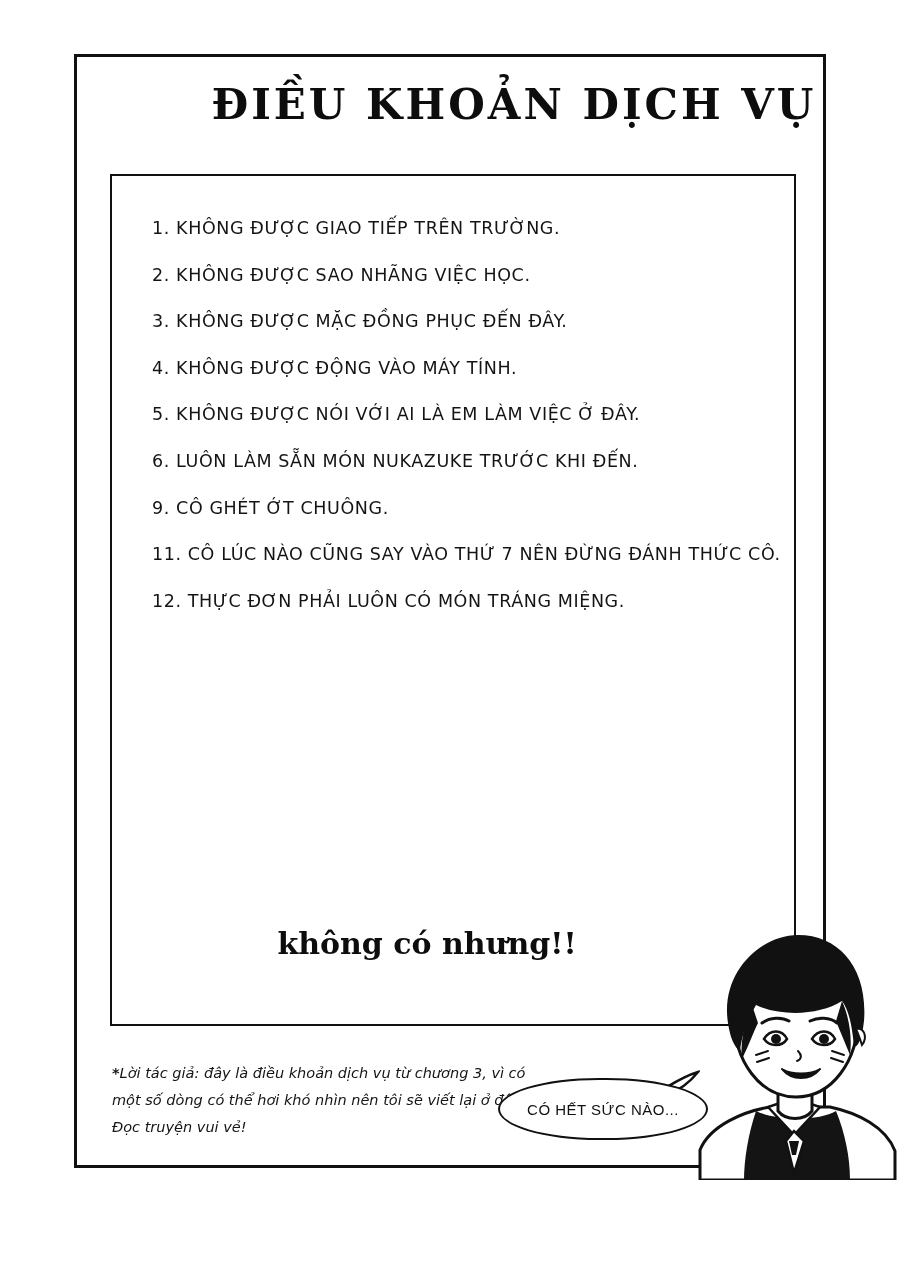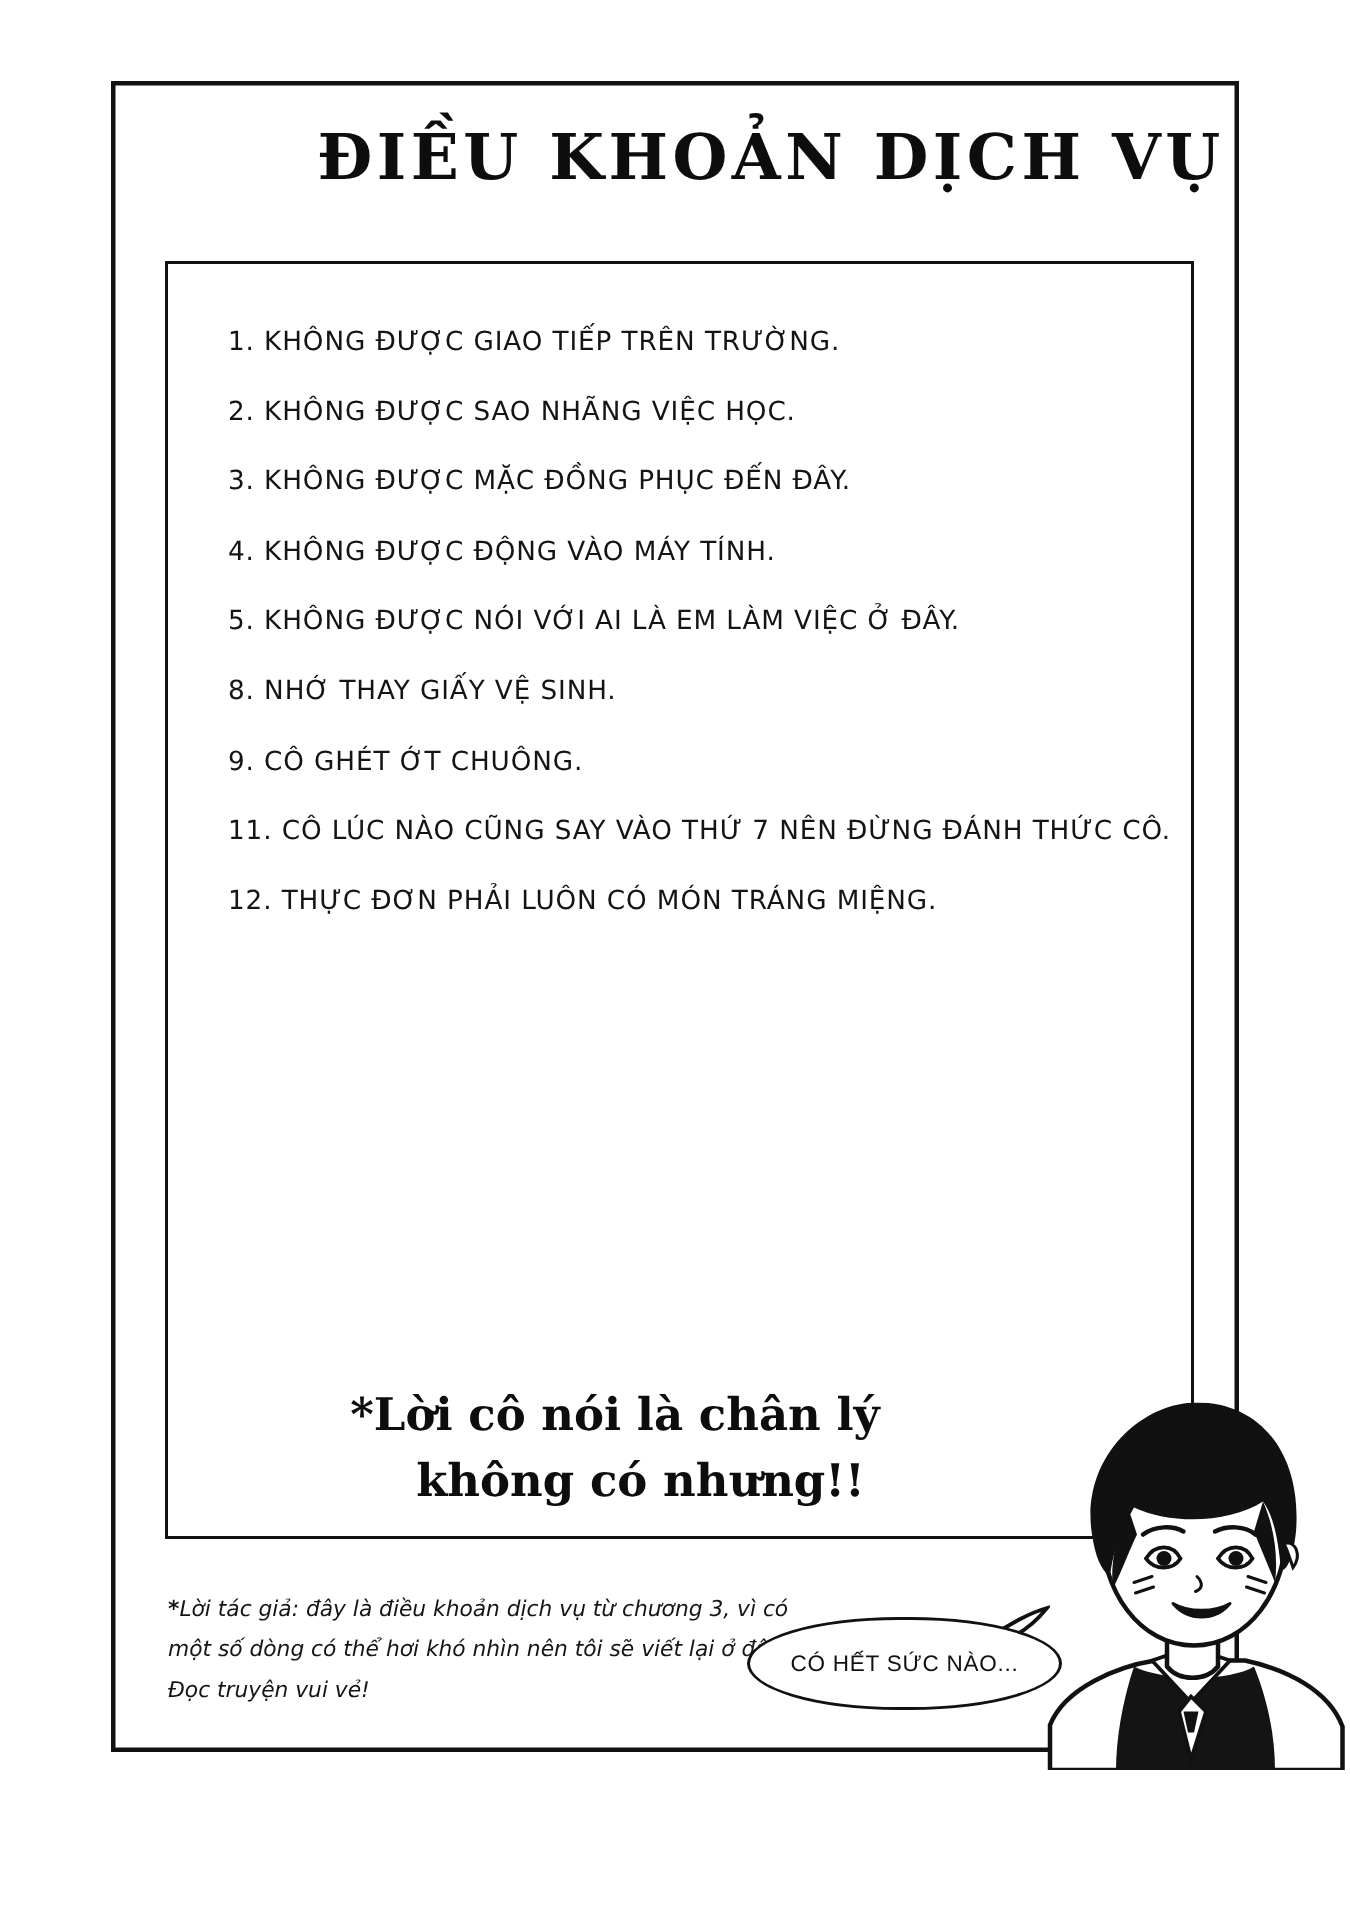--- a/index.html
+++ b/index.html
@@ -152,28 +152,27 @@
 <div class="doc-title">ĐIỀU KHOẢN DỊCH VỤ</div>
 
 <div class="rules-box"></div>
 
 <div class="rules-list">
   <div class="rule-item">1. KHÔNG ĐƯỢC GIAO TIẾP TRÊN TRƯỜNG.</div>
   <div class="rule-item">2. KHÔNG ĐƯỢC SAO NHÃNG VIỆC HỌC.</div>
   <div class="rule-item">3. KHÔNG ĐƯỢC MẶC ĐỒNG PHỤC ĐẾN ĐÂY.</div>
   <div class="rule-item">4. KHÔNG ĐƯỢC ĐỘNG VÀO MÁY TÍNH.</div>
   <div class="rule-item">5. KHÔNG ĐƯỢC NÓI VỚI AI LÀ EM LÀM VIỆC Ở ĐÂY.</div>
-  <div class="rule-item">8. NHỚ THAY GIẤY VỆ SINH.</div>
+  <div class="rule-item">6. LUÔN LÀM SẴN MÓN NUKAZUKE TRƯỚC KHI ĐẾN.</div>
   <div class="rule-item">9. CÔ GHÉT ỚT CHUÔNG.</div>
   <div class="rule-item">11. CÔ LÚC NÀO CŨNG SAY VÀO THỨ 7 NÊN ĐỪNG ĐÁNH THỨC CÔ.</div>
   <div class="rule-item">12. THỰC ĐƠN PHẢI LUÔN CÓ MÓN TRÁNG MIỆNG.</div>
 </div>
 
 <div class="emphasis">
-  <span class="line1">*Lời cô nói là chân lý</span>
   <span class="line2">không có nhưng!!</span>
 </div>
 
 <div class="author-note">
   <span class="star">*</span><span>Lời tác giả: đây là điều khoản dịch vụ từ chương 3, vì có một số dòng có thể hơi khó nhìn nên tôi sẽ viết lại ở đây. Đọc truyện vui vẻ!</span>
 </div>
 
 <svg class="bubble-tail" viewBox="0 0 40 26">
   <path d="M2 20 C 12 14, 24 6, 38 2 C 30 12, 20 20, 8 24 Z" fill="#ffffff" stroke="#111111" stroke-width="2.5"></path>
 </svg>

